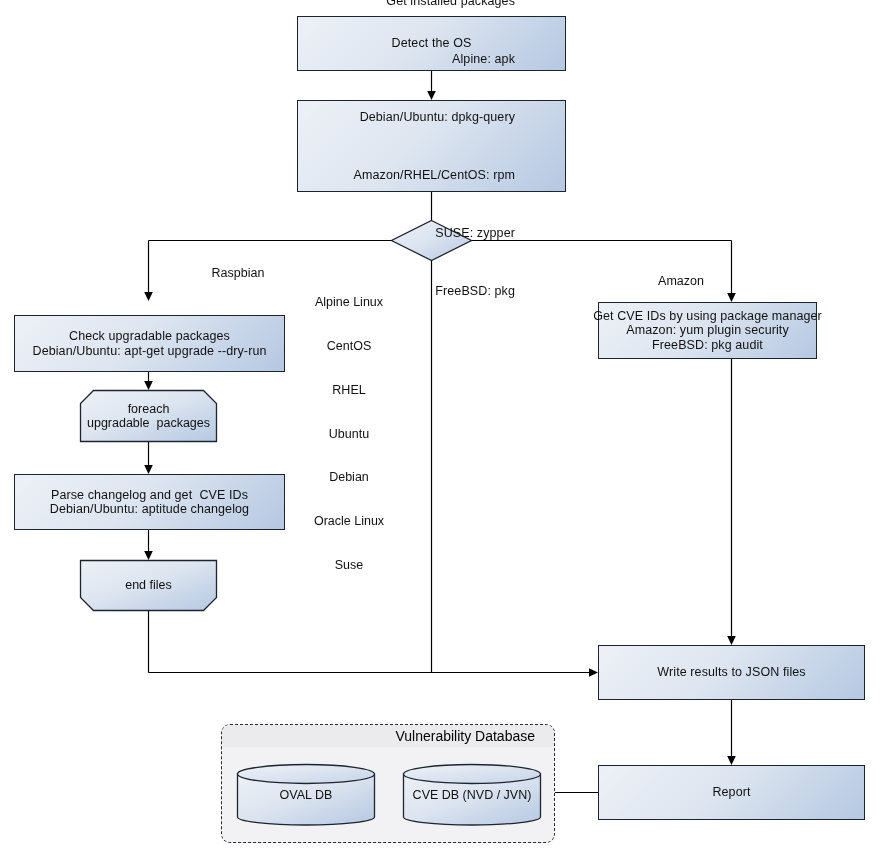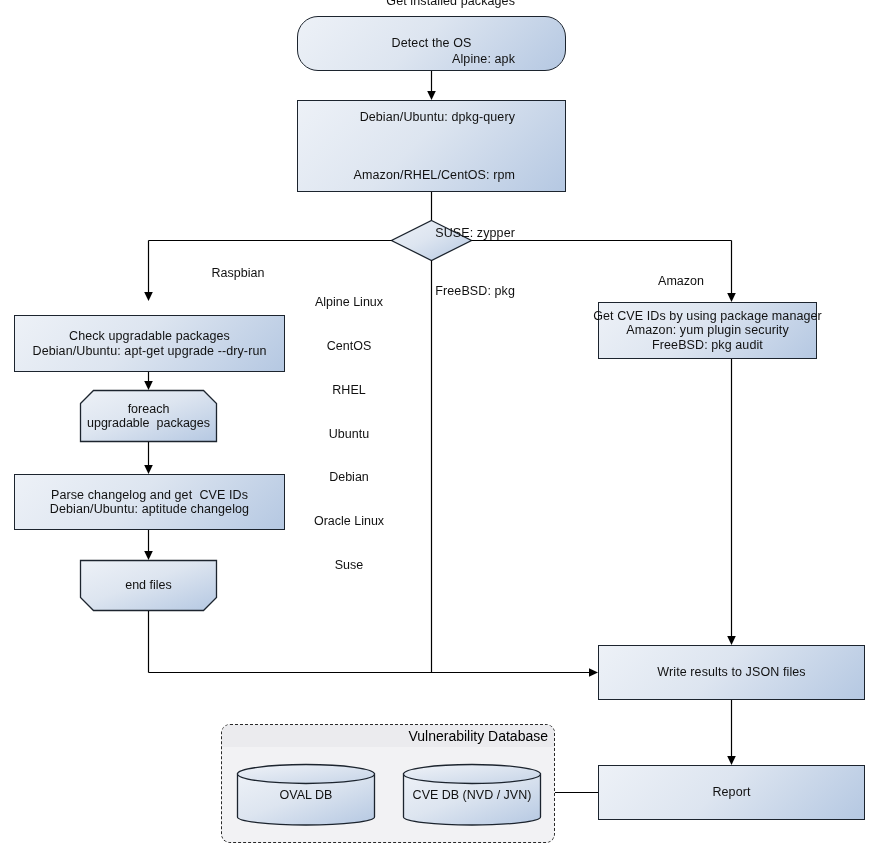--- a/index.html
+++ b/index.html
@@ -63,21 +63,21 @@
   }
   .vdb-band {
     position: absolute;
     left: 0; top: 0; right: 0;
     height: 22px;
     background: #ebebee;
     border-radius: 8px 8px 0 0;
     display: flex;
     align-items: center;
     justify-content: flex-end;
-    padding-right: 6px;
+    padding-right: 19px;
     box-sizing: border-box;
     font-size: 14px;
     color: #000000;
   }
 </style>
 </head>
 <body>
 
 <div class="canvas">
 
@@ -140,21 +140,21 @@
 
     <line x1="555" y1="792.5" x2="598" y2="792.5" stroke="#000" stroke-width="1.2"></line>
 
     <path d="M237.5 774 V817 A68.5 8 0 0 0 374.5 817 V774 Z" fill="url(#gradBox)" stroke="#1c242e" stroke-width="1.3"></path>
     <ellipse cx="306" cy="774" rx="68.5" ry="9.5" fill="url(#gradTop)" stroke="#1c242e" stroke-width="1.3"></ellipse>
 
     <path d="M403.5 774 V817 A68.5 8 0 0 0 540.5 817 V774 Z" fill="url(#gradBox)" stroke="#1c242e" stroke-width="1.3"></path>
     <ellipse cx="472" cy="774" rx="68.5" ry="9.5" fill="url(#gradTop)" stroke="#1c242e" stroke-width="1.3"></ellipse>
   </svg>
 
-  <div class="node" style="left:297px; top:16px; width:269px; height:55px;border-radius:21px;">
+  <div class="node" style="left:297px; top:16px; width:269px; height:55px;">
     <div class="node-line">Detect the OS</div>
   </div>
 
   <div class="node right-text" style="left:297px; top:100px; width:269px; height:92px; line-height:14px;gap:44px;">
     <div class="node-line">Get installed packages</div>
     <div class="node-line">Alpine: apk</div>
     <div class="node-line">Debian/Ubuntu: dpkg-query</div>
     <div class="node-line">Amazon/RHEL/CentOS: rpm</div>
     <div class="node-line">SUSE: zypper</div>
     <div class="node-line">FreeBSD: pkg</div>

